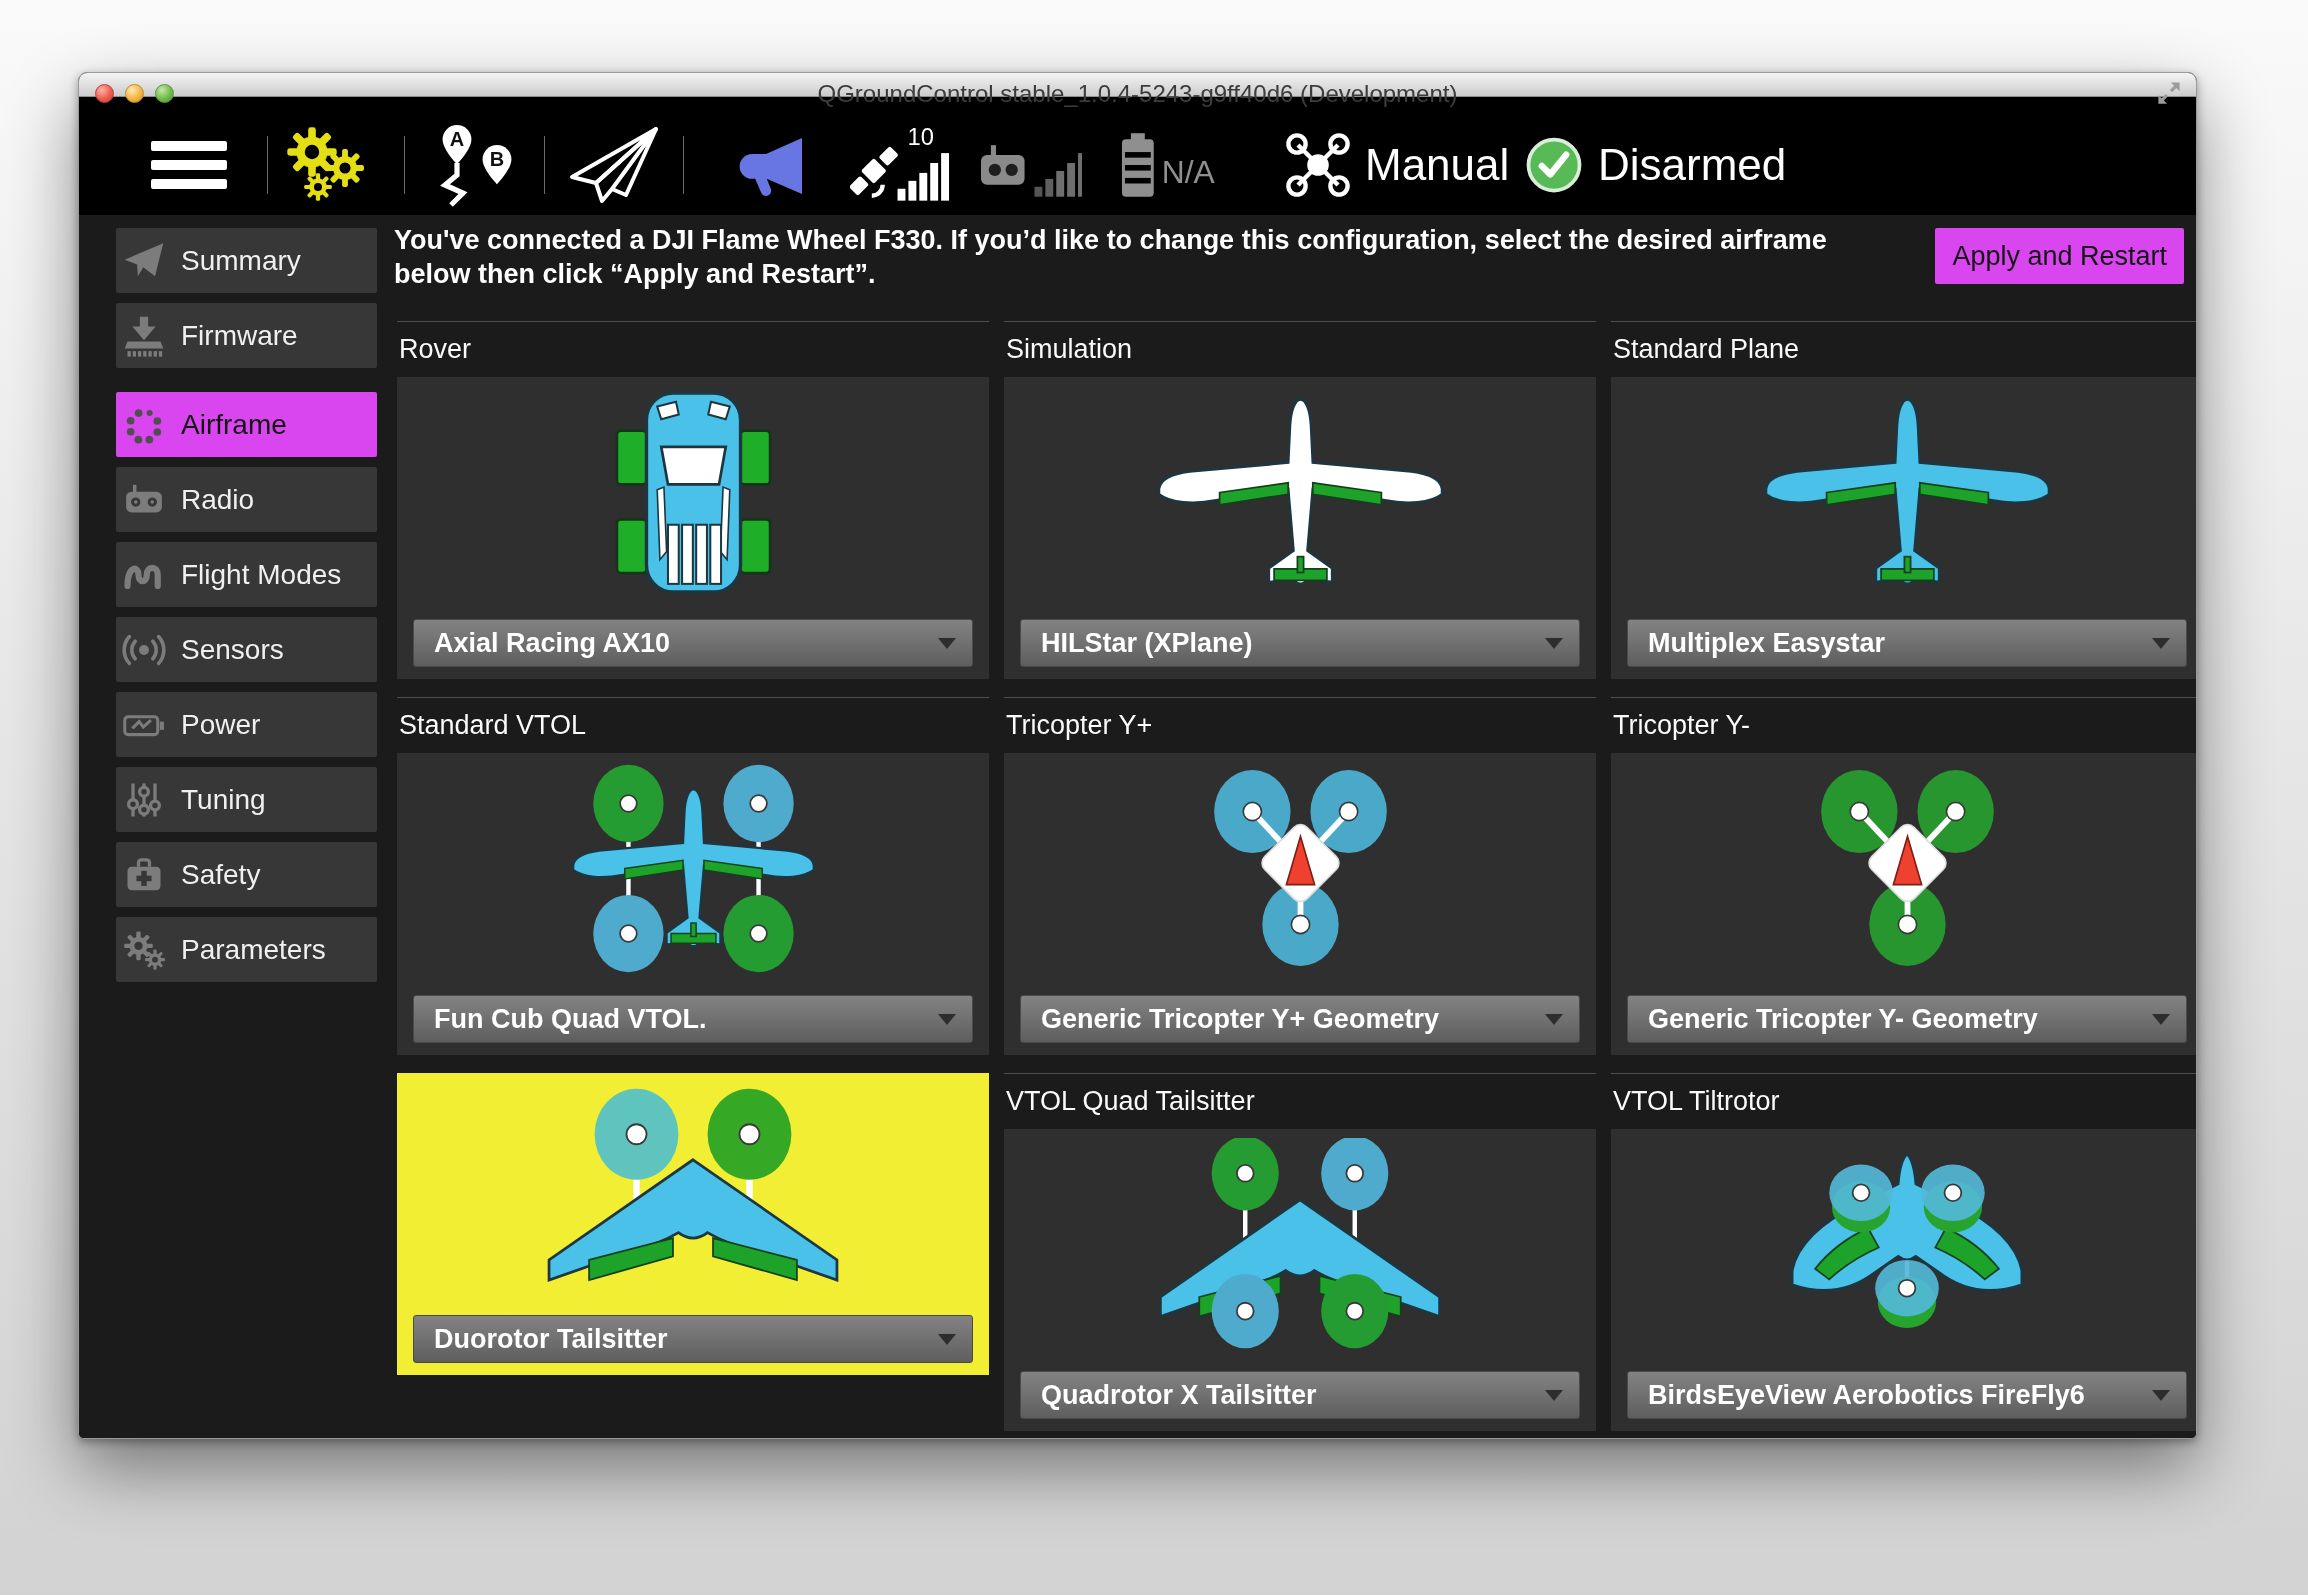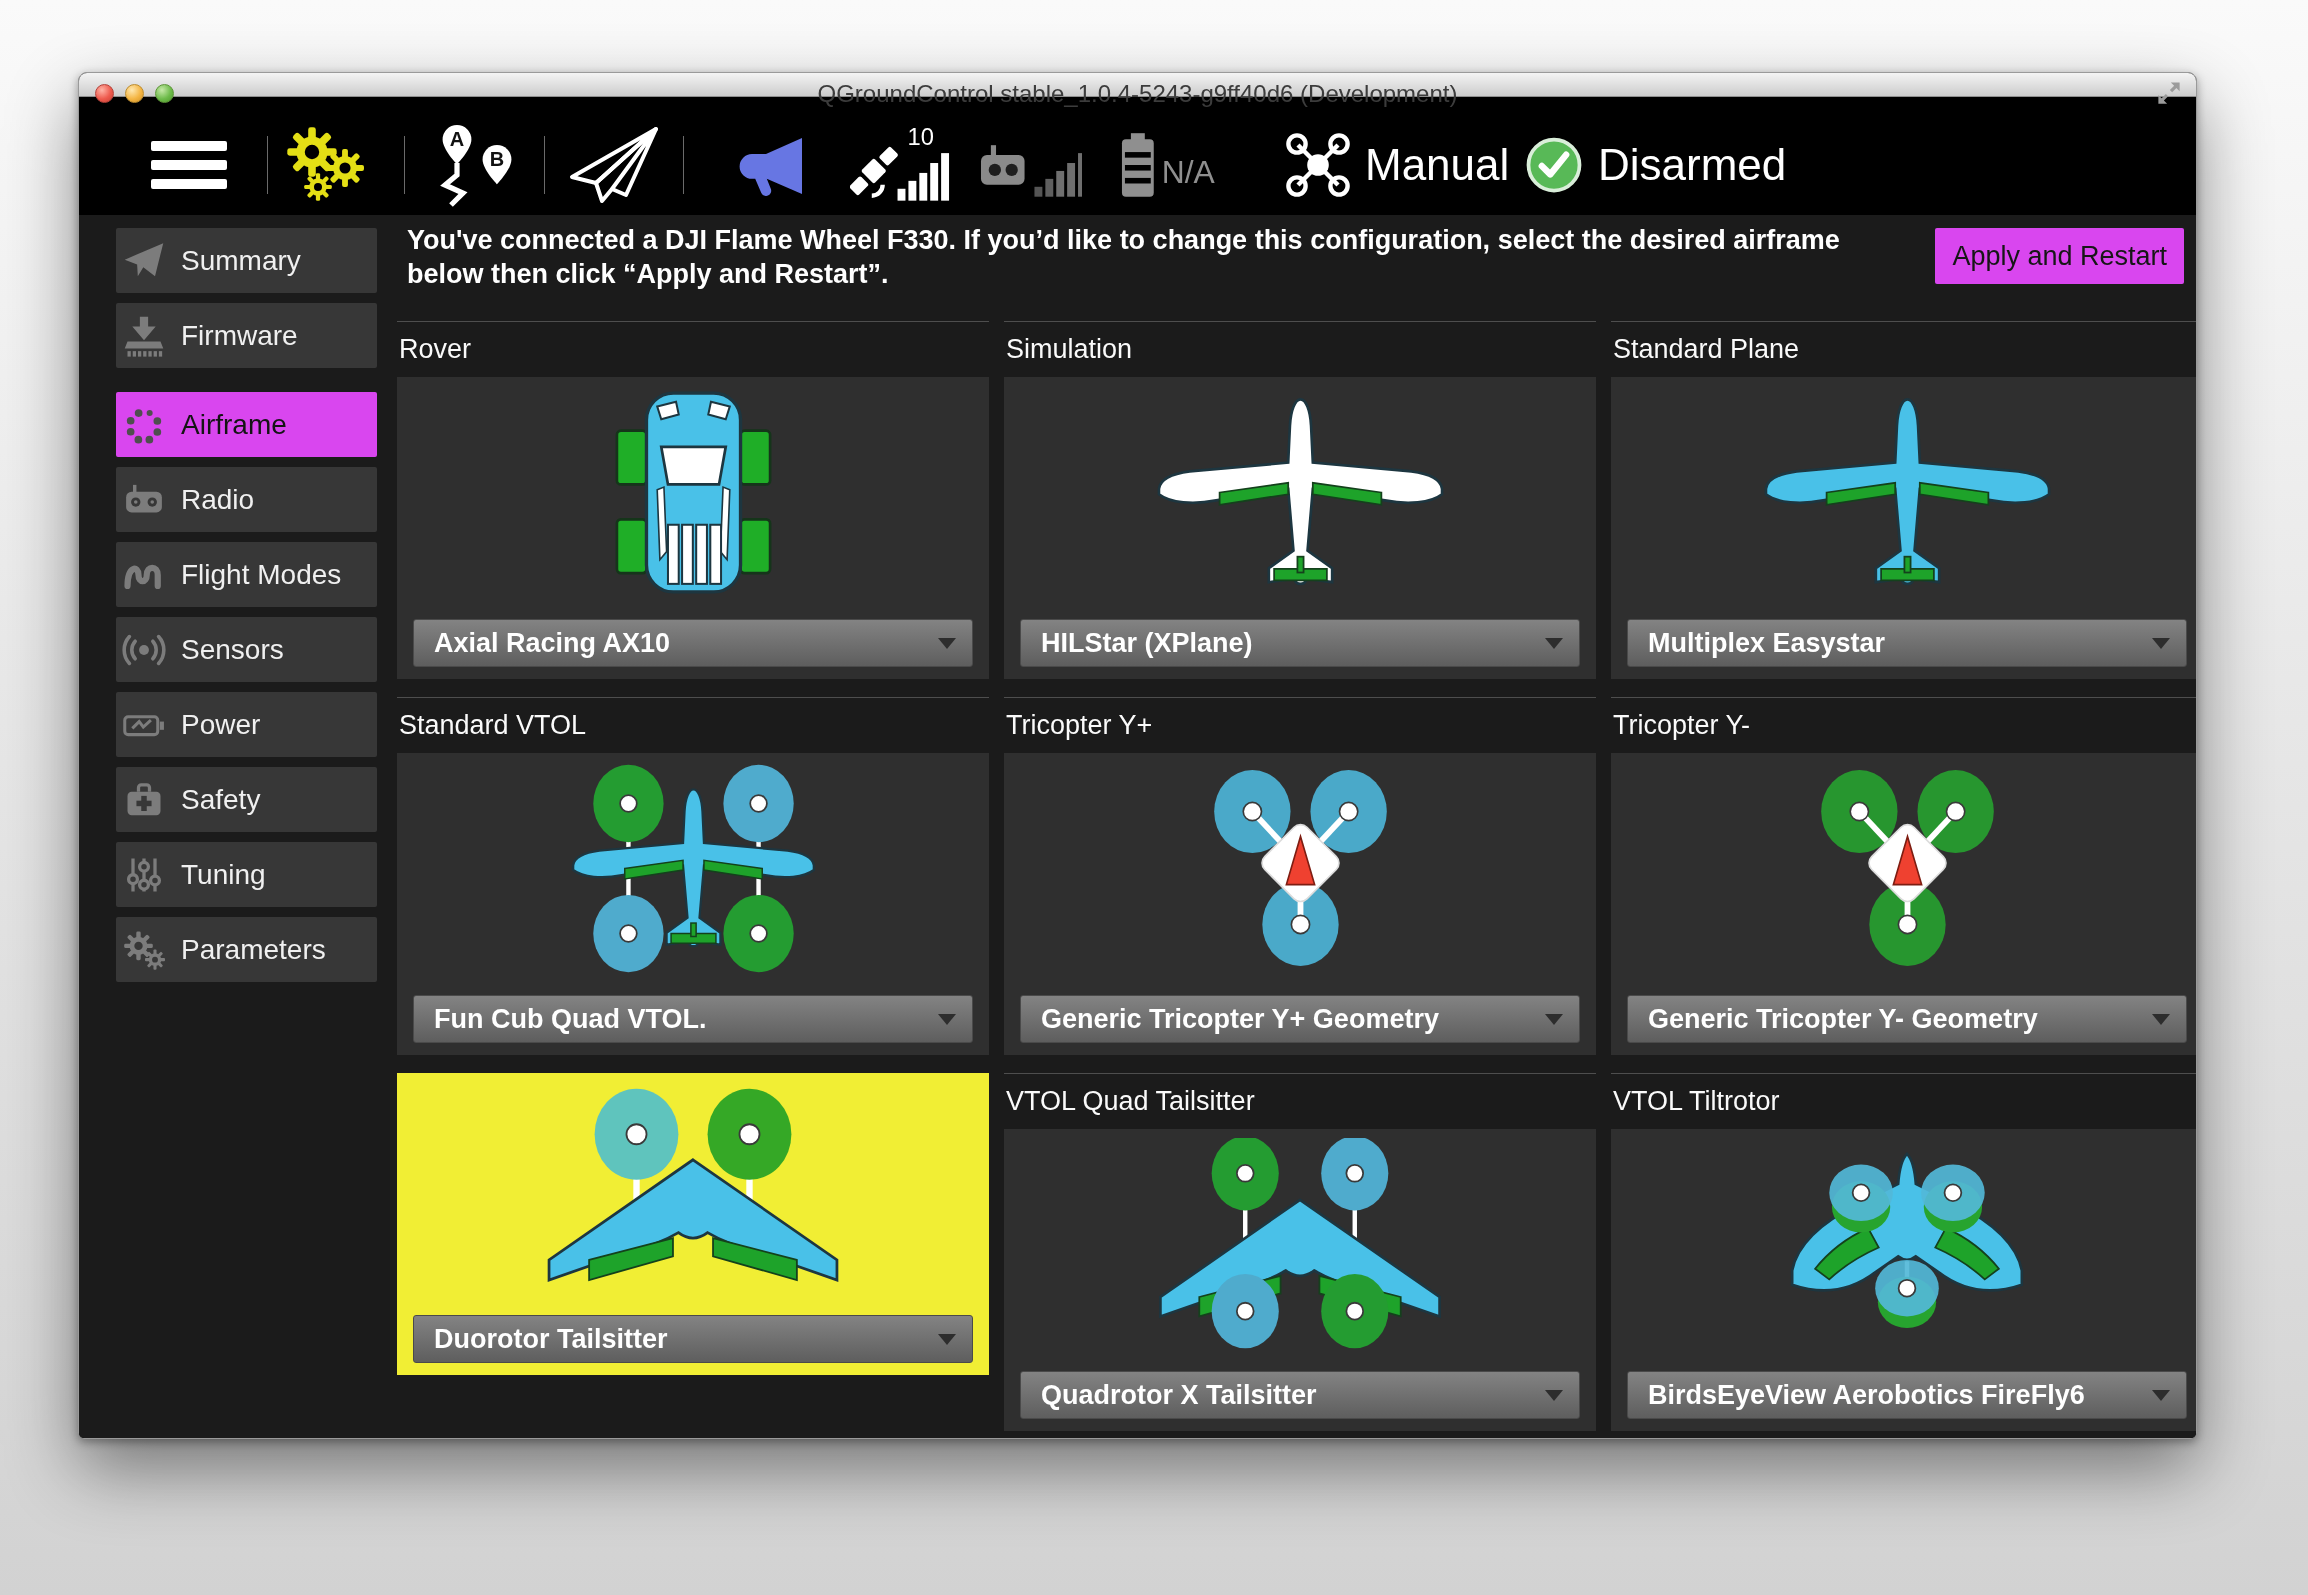--- a/index.html
+++ b/index.html
@@ -37,21 +37,21 @@
   
   .sidebar { position:absolute; left:37px; top:13px; width:261px; }
   .side-item { height:65px; margin-bottom:10px; background:#373737; border-radius:2px;
     display:flex; align-items:center; padding-left:6px; gap:15px; cursor:default; }
   .side-item .lbl { color:#f0f0f0; font-size:28px; }
   .side-item.active { background:#d946ef;margin-top:24px; }
   .side-item.active .lbl { color:#141414; }
 
   
   .main { position:absolute; left:310px; top:0; right:2px; bottom:0; }
-  .connect-message { position:absolute; left:18px; top:8px; width:1552px;
+  .connect-message { position:absolute; left:5px; top:8px; width:1552px;
     color:#ffffff; font-size:27px; font-weight:bold; line-height:34px; }
   .apply-button { position:absolute; right:10px; top:13px; height:56px;
     background:#d946ef; color:#161616; font-size:27px; padding:0 17px;
     display:flex; align-items:center; border-radius:2px; }
 
   .airframe-grid { position:absolute; left:8px; top:106px;
     display:grid; grid-template-columns:repeat(3,592px); column-gap:15px; row-gap:18px; }
   .section-header { border-top:1px solid #4e4e4e; padding:12px 0 12px 2px;
     color:#fafafa; font-size:27px; line-height:31px; }
   .section-card { position:relative; height:302px; background:#2f2f2f; }
@@ -316,40 +316,40 @@
       <div class="side-item">
         <svg width="44" height="44" viewBox="0 0 32 32">
           <rect x="2" y="10" width="24" height="13" rx="2.5" fill="none" stroke="#7c7c7c" stroke-width="2.2"></rect>
           <rect x="27.5" y="13.5" width="3" height="6" fill="#7c7c7c"></rect>
           <polyline points="7.5,18.5 12.5,13.5 15.5,17.5 21,12.5" stroke="#7c7c7c" stroke-width="2.2" fill="none"></polyline>
         </svg>
         <span class="lbl">Power</span>
       </div>
       <div class="side-item">
         <svg width="44" height="44" viewBox="0 0 32 32">
-          <path d="M12 10 v-3 a2 2 0 0 1 2 -2 h4 a2 2 0 0 1 2 2 v3" fill="none" stroke="#7c7c7c" stroke-width="2.4"></path>
-          <rect x="4" y="10" width="24" height="17" rx="3" fill="#7c7c7c"></rect>
-          <rect x="14" y="13" width="4" height="11" fill="#373737"></rect>
-          <rect x="10.5" y="16.5" width="11" height="4" fill="#373737"></rect>
-        </svg>
-        <span class="lbl">Safety</span>
-      </div>
-      <div class="side-item">
-        <svg width="44" height="44" viewBox="0 0 32 32">
           <g stroke="#7c7c7c" stroke-width="2.4" fill="none">
             <line x1="8" y1="4" x2="8" y2="28"></line>
               <line x1="16" y1="4" x2="16" y2="28"></line>
               <line x1="24" y1="4" x2="24" y2="28"></line>
             <circle cx="8" cy="19" r="3.2" fill="#373737"></circle>
             <circle cx="16" cy="10" r="3.2" fill="#373737"></circle>
             <circle cx="16" cy="23" r="3.2" fill="#373737"></circle>
             <circle cx="24" cy="20" r="3.2" fill="#373737"></circle>
           </g>
         </svg>
         <span class="lbl">Tuning</span>
+      </div>
+      <div class="side-item">
+        <svg width="44" height="44" viewBox="0 0 32 32">
+          <path d="M12 10 v-3 a2 2 0 0 1 2 -2 h4 a2 2 0 0 1 2 2 v3" fill="none" stroke="#7c7c7c" stroke-width="2.4"></path>
+          <rect x="4" y="10" width="24" height="17" rx="3" fill="#7c7c7c"></rect>
+          <rect x="14" y="13" width="4" height="11" fill="#373737"></rect>
+          <rect x="10.5" y="16.5" width="11" height="4" fill="#373737"></rect>
+        </svg>
+        <span class="lbl">Safety</span>
       </div>
       <div class="side-item">
         <svg width="44" height="44" viewBox="0 0 32 32">
           <g fill="#7c7c7c">
             <g transform="translate(12,13) scale(0.8)">
                 <use href="#gearshape"></use>
                 <circle r="3.8" fill="#373737"></circle>
               </g>
             <g transform="translate(24,23) scale(0.56)">
                 <use href="#gearshape"></use>

